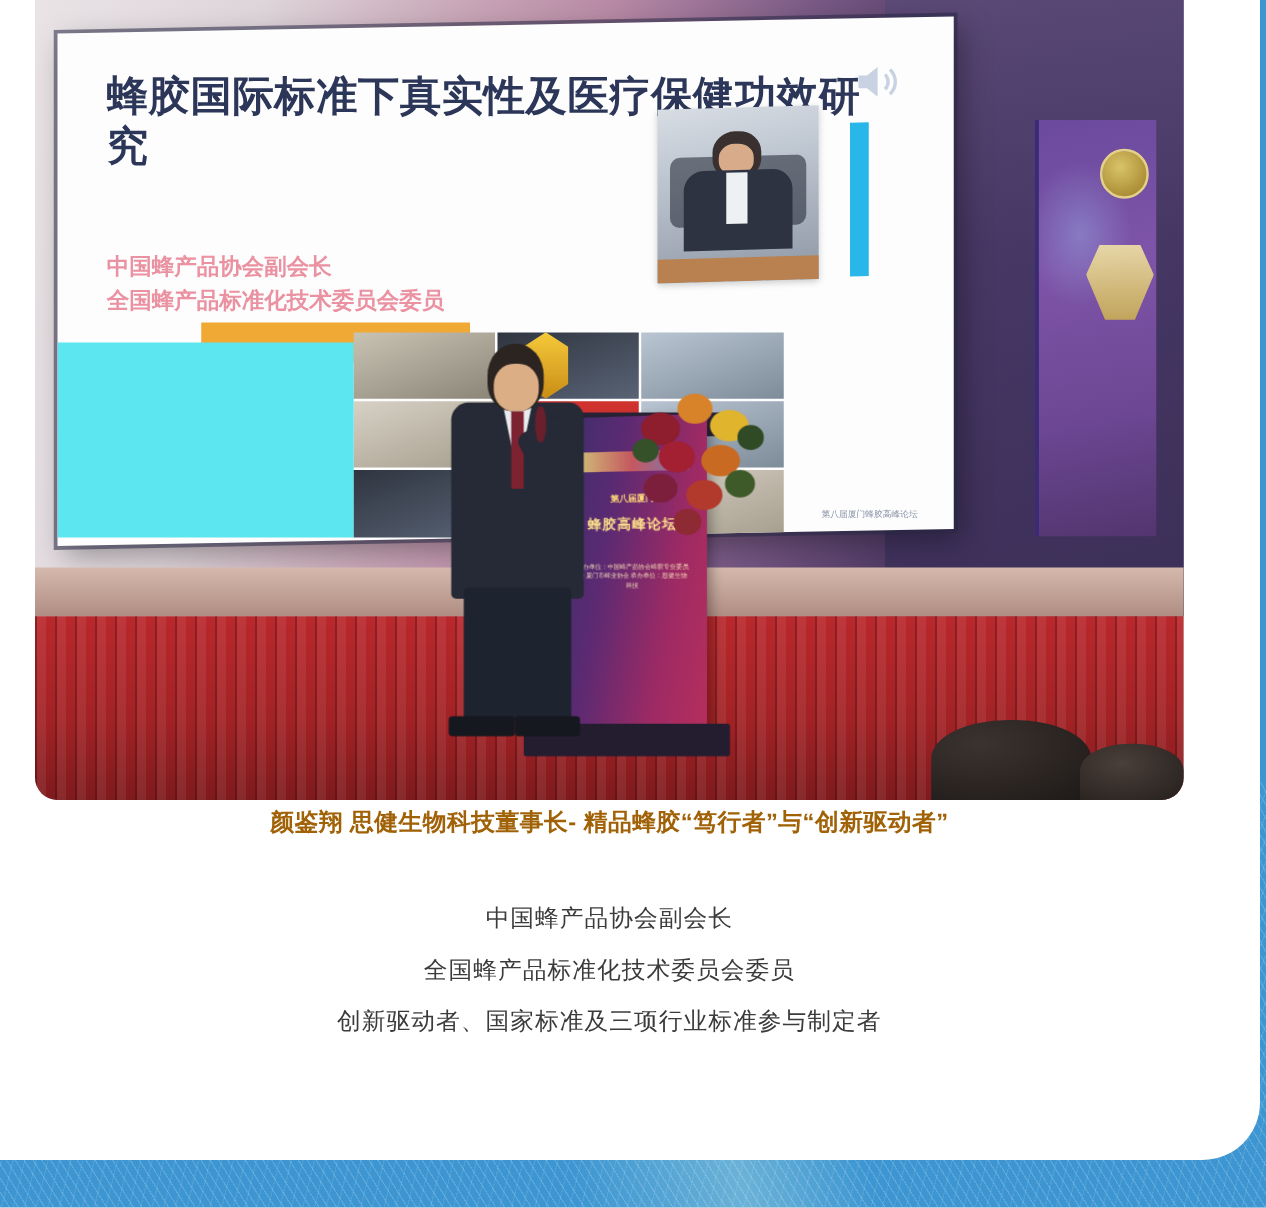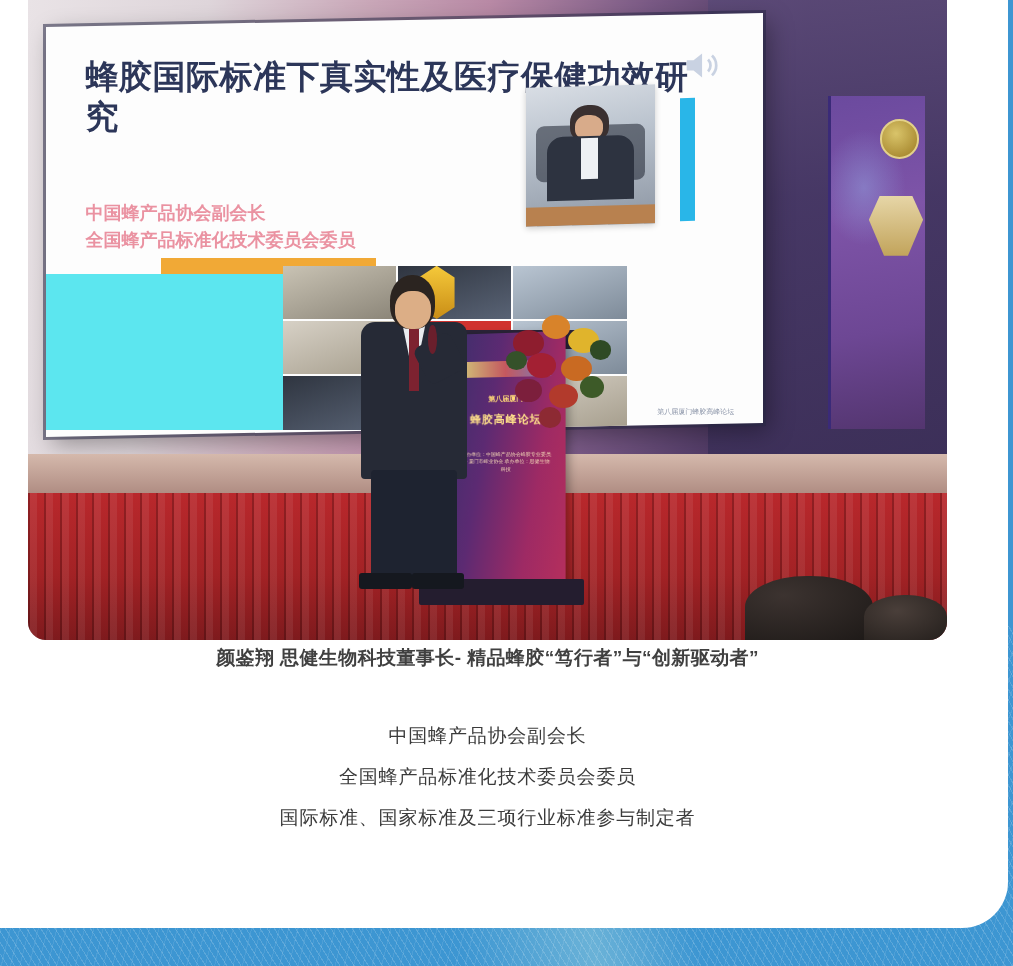--- a/index.html
+++ b/index.html
@@ -323,21 +323,21 @@
     border-radius:48% 48% 0 0;
   }
 
   
   .caption{
     position:absolute; left:28px; top:645px;
     width:919px;
     text-align:center;
     font-size:19px;
     font-weight:bold;
-    color:#404040;
+    color:#a16207;
     letter-spacing:.4px;
     z-index:4;
   }
   .body-block{
     position:absolute; left:28px; top:726px;
     width:919px;
     text-align:center;
     z-index:4;
   }
   .body-block p{
@@ -465,14 +465,14 @@
     <div class="heads-fg"></div>
     <div class="heads-fg2"></div>
   </div>
 </div>
 
 <div class="caption">颜鉴翔 思健生物科技董事长- 精品蜂胶“笃行者”与“创新驱动者”</div>
 
 <div class="body-block">
   <p>中国蜂产品协会副会长</p>
   <p>全国蜂产品标准化技术委员会委员</p>
-  <p>国际标准、国家标准及三项行业标准参与制定者</p>
+  <p>创新驱动者、国家标准及三项行业标准参与制定者</p>
 </div>
 
 </body></html>

